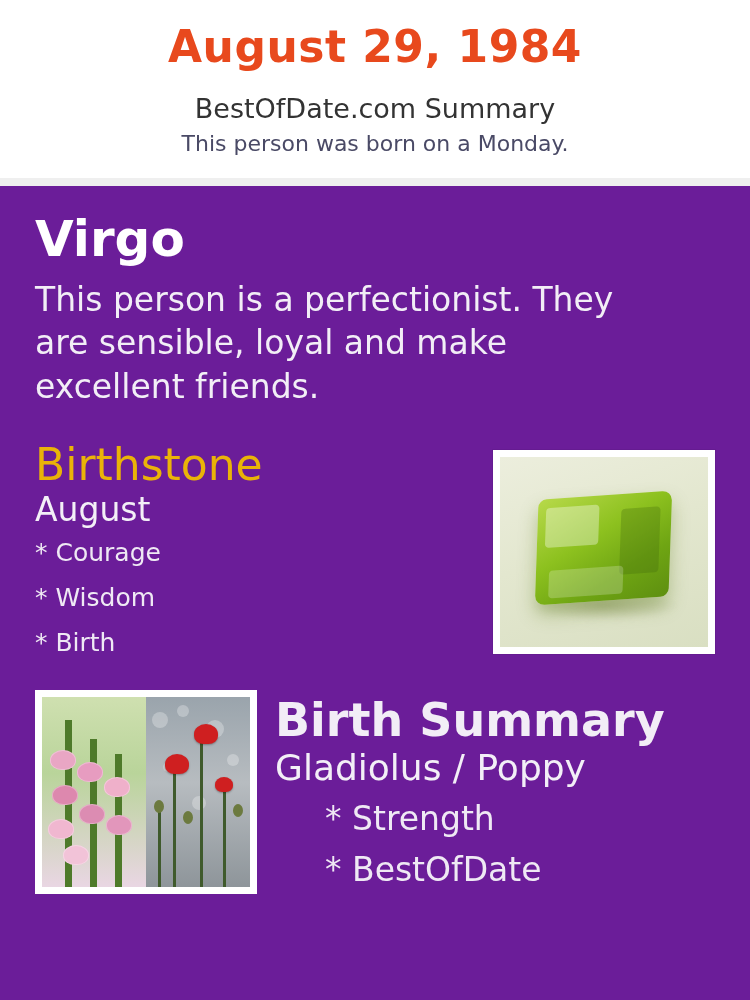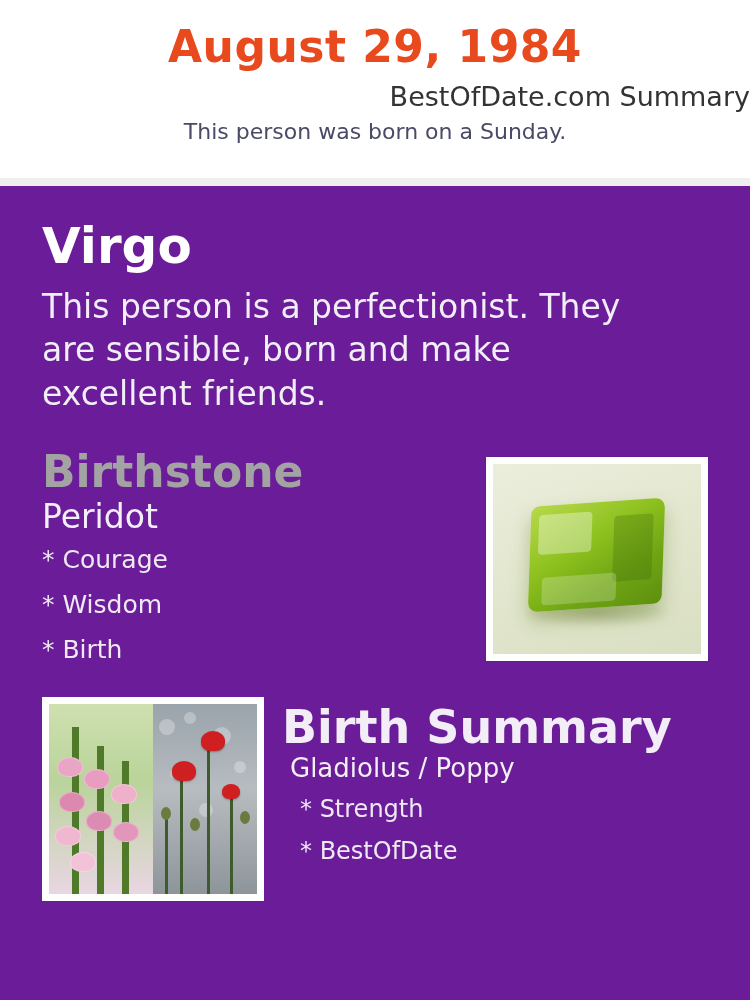--- a/index.html
+++ b/index.html
@@ -31,44 +31,43 @@
     font-size: 44px;
     font-weight: bold;
     color: #e8491d;
     letter-spacing: 0.5px;
     line-height: 1.15;
     margin: 0;
   }
   .header-sub {
     font-size: 27px;
     color: #333333;
-    margin-top: 8px;
+    margin-top: 20px;
     line-height: 1.2;
-    text-align: right;
   }
   .header-note {
     font-size: 22px;
     color: #4a4a66;
     margin-top: 6px;
     line-height: 1.2;
   }
   .header-rule {
     width: 750px;
     height: 8px;
     background: #efefef;
   }
 
   
   .panel {
     position: relative;
     width: 750px;
     height: 814px;
     background: #6a1b9a;
     background: #6b1d99;
-    padding: 8px;
+    padding: 1px;
   }
 
   .zodiac {
     padding: 26px 34px 0 34px;
   }
   .zodiac-title {
     font-size: 50px;
     font-weight: bold;
     color: #ffffff;
     line-height: 1.05;
@@ -84,22 +83,22 @@
 
   
   .stone-block {
     position: relative;
     margin-top: 34px;
     padding: 0 34px;
     min-height: 230px;
   }
   .stone-title {
     font-size: 44px;
-    font-weight: bold;
-    color: #a3a3a3;
+    font-weight: normal;
+    color: #eab308;
     line-height: 1.05;
     margin: 8px 0 2px 0;
   }
   .stone-name {
     font-size: 33px;
     color: #f3eff7;
     line-height: 1.2;
     margin: 0 0 10px 0;
   }
   .bullet {
@@ -269,55 +268,56 @@
     padding-top: 6px;
   }
   .flower-title {
     font-size: 46px;
     font-weight: bold;
     color: #f2edf6;
     line-height: 1.05;
     margin: 0 0 2px 0;
   }
   .flower-name {
-    font-size: 26px;
+    font-size: 36px;
     color: #f3eff7;
     line-height: 1.2;
-    margin: 0 0 12px 8px;
+    margin: 0 0 12px 0;
   }
   .flower-bullets {
     padding-left: 18px;
   }
   .flower-bullets .bullet {
-    font-size: 24px;
+    font-size: 33px;
     margin-bottom: 18px;
+    margin-left: 32px;
   }
 </style>
 </head>
 <body>
 
 <div class="page">
 
   <div class="header">
     <div class="header-date">August 29, 1984</div>
     <div class="header-sub">BestOfDate.com Summary</div>
-    <div class="header-note">This person was born on a Sunday.</div>
+    <div class="header-note">This person was born on a Monday.</div>
   </div>
   <div class="header-rule"></div>
 
   <div class="panel">
 
     <div class="zodiac">
       <div class="zodiac-title">Virgo</div>
-      <div class="zodiac-desc">This person is a perfectionist. They are sensible, born and make excellent friends.</div>
+      <div class="zodiac-desc">This person is a perfectionist. They are sensible, loyal and make excellent friends.</div>
     </div>
 
     <div class="stone-block">
       <div class="stone-title">Birthstone</div>
-      <div class="stone-name">Peridot</div>
+      <div class="stone-name">August</div>
       <div class="bullet">* Courage</div>
       <div class="bullet">* Wisdom</div>
       <div class="bullet">* Birth</div>
 
       <div class="stone-photo">
         <div class="stone-photo-inner">
           <div class="gem-shadow"></div>
           <div class="gem">
             <div class="gem-facet-a"></div>
             <div class="gem-facet-b"></div>

